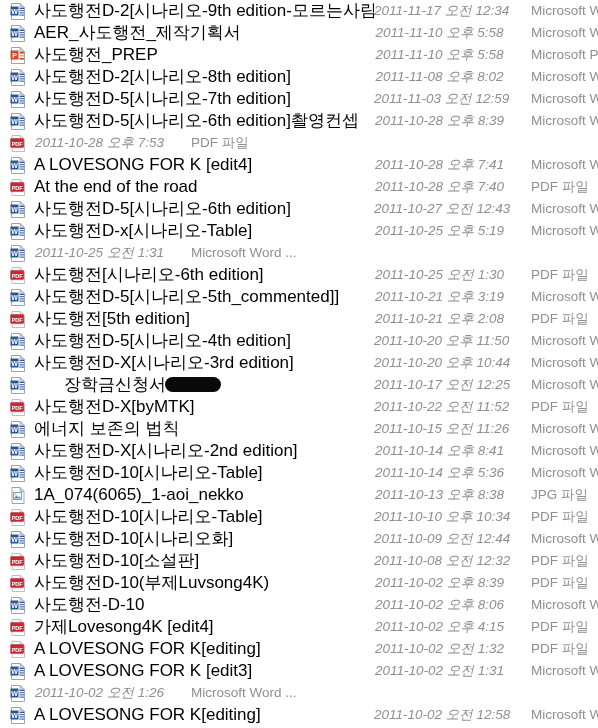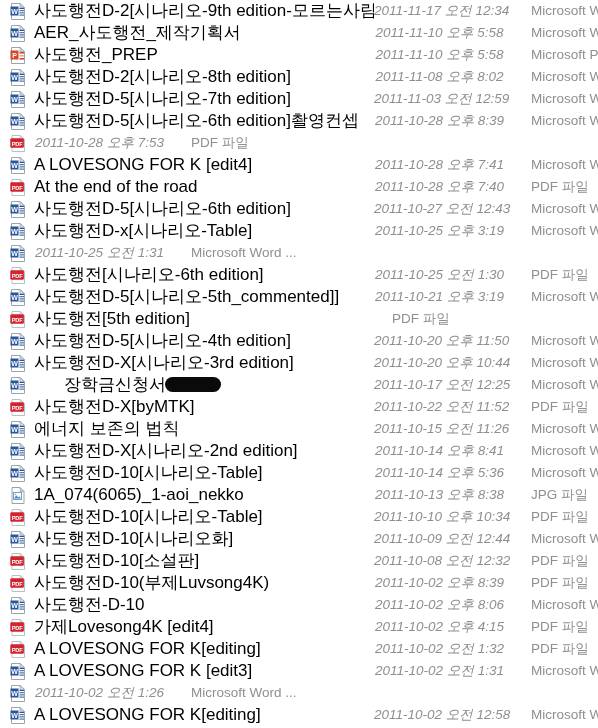--- a/index.html
+++ b/index.html
@@ -289,21 +289,21 @@
             <rect x="0.5" y="3.5" width="8" height="9" fill="#2b579a"></rect>
             <text x="4.5" y="10.8" font-family="Liberation Sans, sans-serif" font-size="7" font-weight="bold" fill="#ffffff" text-anchor="middle">W</text>
             <rect x="9.5" y="5" width="4.5" height="1" fill="#2b579a"></rect>
             <rect x="9.5" y="7.2" width="4.5" height="1" fill="#2b579a"></rect>
             <rect x="9.5" y="9.4" width="4.5" height="1" fill="#2b579a"></rect>
             <rect x="9.5" y="11.6" width="4.5" height="1" fill="#2b579a"></rect>
           </svg>
         </span>
       </div>
       <div class="name-cell">사도행전D-x[시나리오-Table]</div>
-      <div class="date-cell">2011-10-25 오후 3:19</div>
+      <div class="date-cell">2011-10-25 오후 5:19</div>
       <div class="type-cell">Microsoft Word ...</div>
     </div>
     <div class="row">
       <div class="icon-cell">
         <span class="fileicon">
           <svg width="16" height="17" viewBox="0 0 16 17">
             <path d="M1.5 0.5 H10 L14.5 4.5 V16.5 H1.5 Z" fill="#ffffff" stroke="#9aa4ad" stroke-width="1"></path>
             <path d="M10 0.5 L14.5 4.5 H10 Z" fill="#d6dce2" stroke="#9aa4ad" stroke-width="0.8"></path>
             <rect x="0.5" y="3.5" width="8" height="9" fill="#2b579a"></rect>
             <text x="4.5" y="10.8" font-family="Liberation Sans, sans-serif" font-size="7" font-weight="bold" fill="#ffffff" text-anchor="middle">W</text>
@@ -356,20 +356,21 @@
         <span class="fileicon">
           <svg width="16" height="17" viewBox="0 0 16 17">
             <path d="M2 0.5 H10 L14.5 4.5 V16.5 H2 Z" fill="#ffffff" stroke="#b9c1c8" stroke-width="1"></path>
             <path d="M10 0.5 L14.5 4.5 H10 Z" fill="#e3e8ec" stroke="#b9c1c8" stroke-width="0.8"></path>
             <rect x="0.3" y="3.2" width="13.6" height="9.6" rx="1.2" fill="#d1242f"></rect>
             <text x="7.1" y="10.6" font-family="Liberation Sans, sans-serif" font-size="5.6" font-weight="bold" fill="#ffffff" text-anchor="middle" letter-spacing="-0.2">PDF</text>
           </svg>
         </span>
       </div>
       <div class="name-cell">사도행전[5th edition]</div>
+      <div class="date-cell">2011-10-21 오후 2:08</div>
       <div class="type-cell">PDF 파일</div>
     </div>
     <div class="row">
       <div class="icon-cell">
         <span class="fileicon">
           <svg width="16" height="17" viewBox="0 0 16 17">
             <path d="M1.5 0.5 H10 L14.5 4.5 V16.5 H1.5 Z" fill="#ffffff" stroke="#9aa4ad" stroke-width="1"></path>
             <path d="M10 0.5 L14.5 4.5 H10 Z" fill="#d6dce2" stroke="#9aa4ad" stroke-width="0.8"></path>
             <rect x="0.5" y="3.5" width="8" height="9" fill="#2b579a"></rect>
             <text x="4.5" y="10.8" font-family="Liberation Sans, sans-serif" font-size="7" font-weight="bold" fill="#ffffff" text-anchor="middle">W</text>

